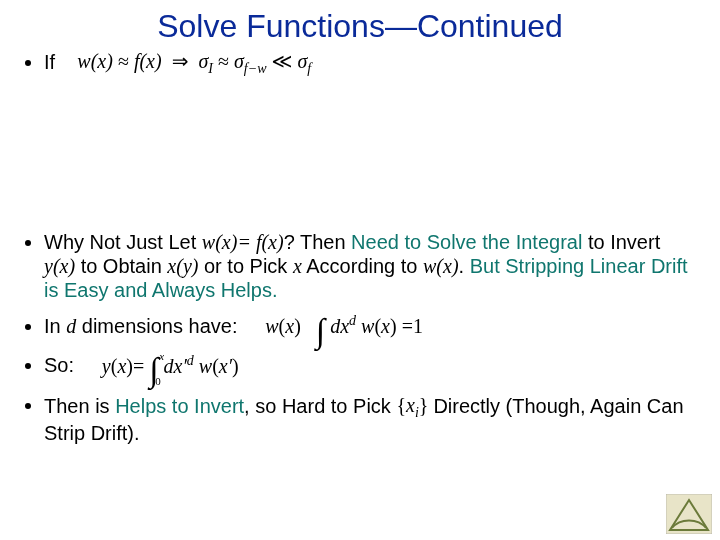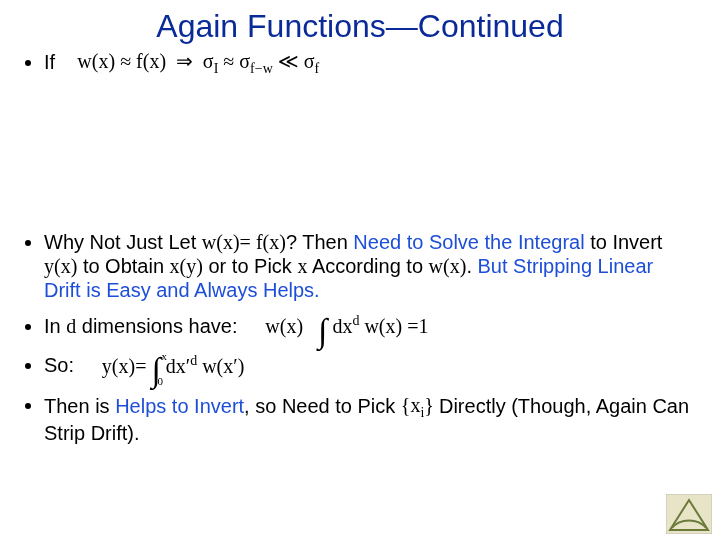--- a/index.html
+++ b/index.html
@@ -28,22 +28,22 @@
     color: #000;
   }
   ul.slide > li {
     margin-bottom: 12px;
   }
   .formula {
     font-family: "Cambria Math", "Times New Roman", serif;
     font-size: 20px;
     vertical-align: middle;
   }
-  .it { font-family: "Times New Roman", serif; }
-  .red { color: #1d4ed8; }
+  .it { font-style: italic; font-family: "Times New Roman", serif; }
+  .red { color: #0f766e; }
   .sub { font-size: 0.7em; vertical-align: sub; }
   .sup { font-size: 0.7em; vertical-align: super; }
   .intblock {
     display:inline-block;
     vertical-align:middle;
     position:relative;
     font-family:"Cambria Math","Times New Roman",serif;
   }
   .intsym { font-size:34px; line-height:0.6; display:inline-block; vertical-align:middle;}
   .intup { position:absolute; top:-6px; left:10px; font-size:11px; }
@@ -51,21 +51,21 @@
   .gap-big { height: 140px; }
   .logo {
     position:absolute;
     right:8px; bottom:6px;
     width:46px; height:40px;
   }
 </style>
 </head>
 <body>
 
-<div class="title">Again Functions—Continued</div>
+<div class="title">Solve Functions—Continued</div>
 
 <ul class="slide">
 
   <li>
     <span>If</span>
     &nbsp;&nbsp;
     <span class="formula">
       <span class="it">w(x)</span>
       <span>≈</span>
       <span class="it">f(x)</span>
@@ -105,21 +105,21 @@
         <span class="intup it">x</span>
         <span class="intsym">∫</span>
         <span class="intlo">0</span>
       </span>
       <span class="it">dx′</span><span class="sup it">d</span>
       <span class="it">w</span>(<span class="it">x′</span>)
     </span>
   </li>
 
   <li>
-    <span>Then is </span><span class="red">Helps to Invert</span><span>, so Need to Pick </span>
+    <span>Then is </span><span class="red">Helps to Invert</span><span>, so Hard to Pick </span>
     <span class="formula">
       <span>{</span><span class="it">x</span><span class="sub it">i</span><span>}</span>
     </span>
     <span>Directly (Though, Again Can Strip Drift).</span>
   </li>
 
 </ul>
 
 <svg class="logo" viewBox="0 0 46 40">
   <rect x="0" y="0" width="46" height="40" fill="#e8e4c8" stroke="#999" stroke-width="0.5"></rect>

